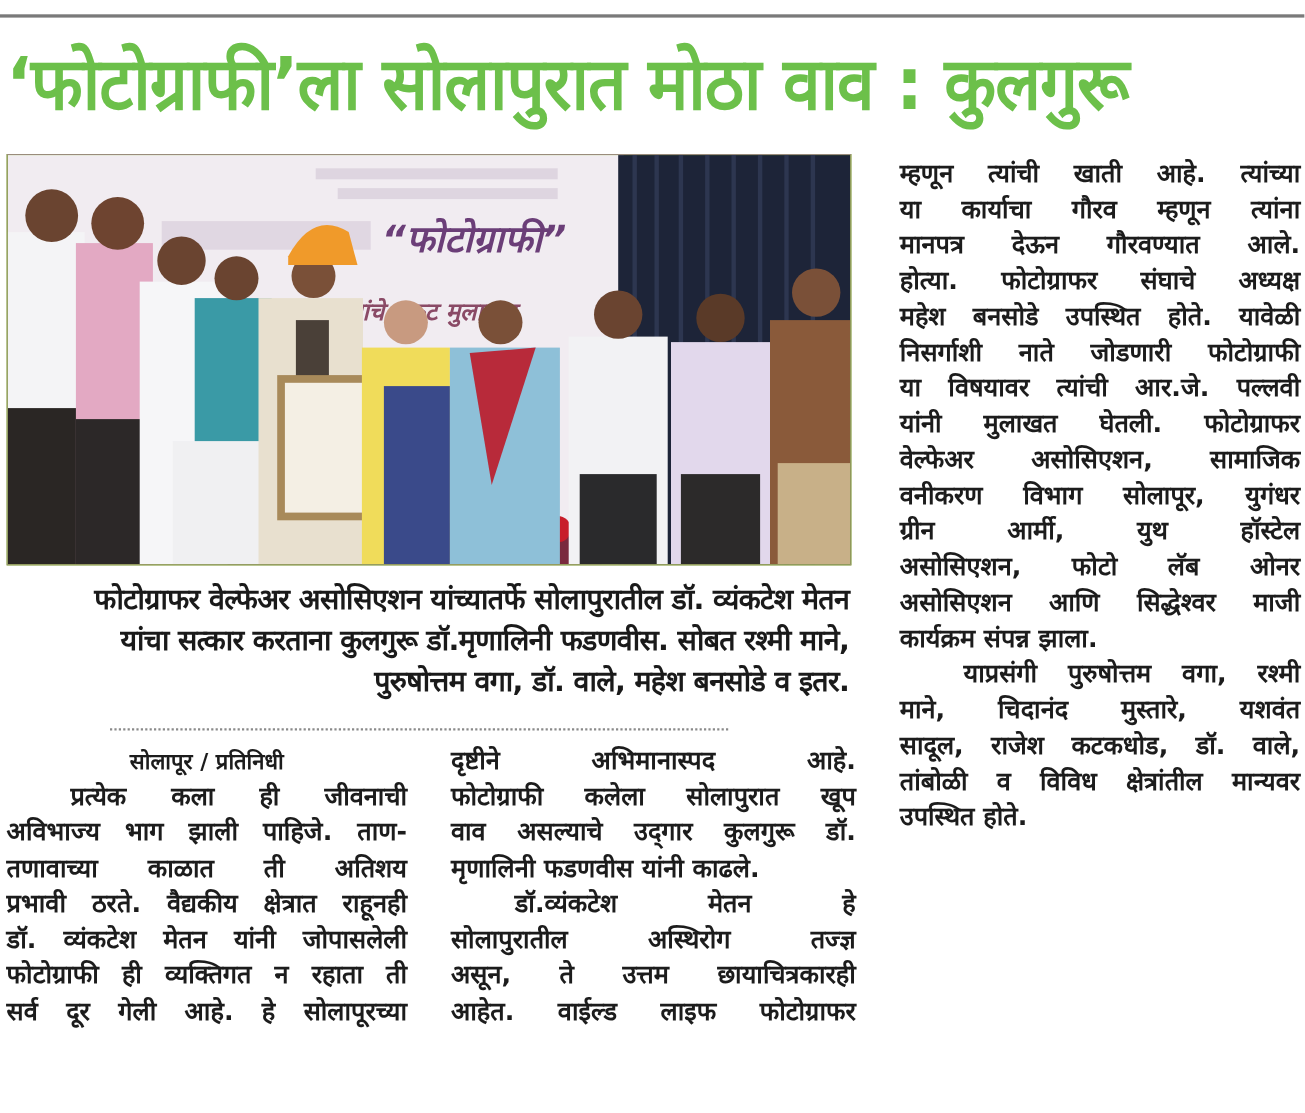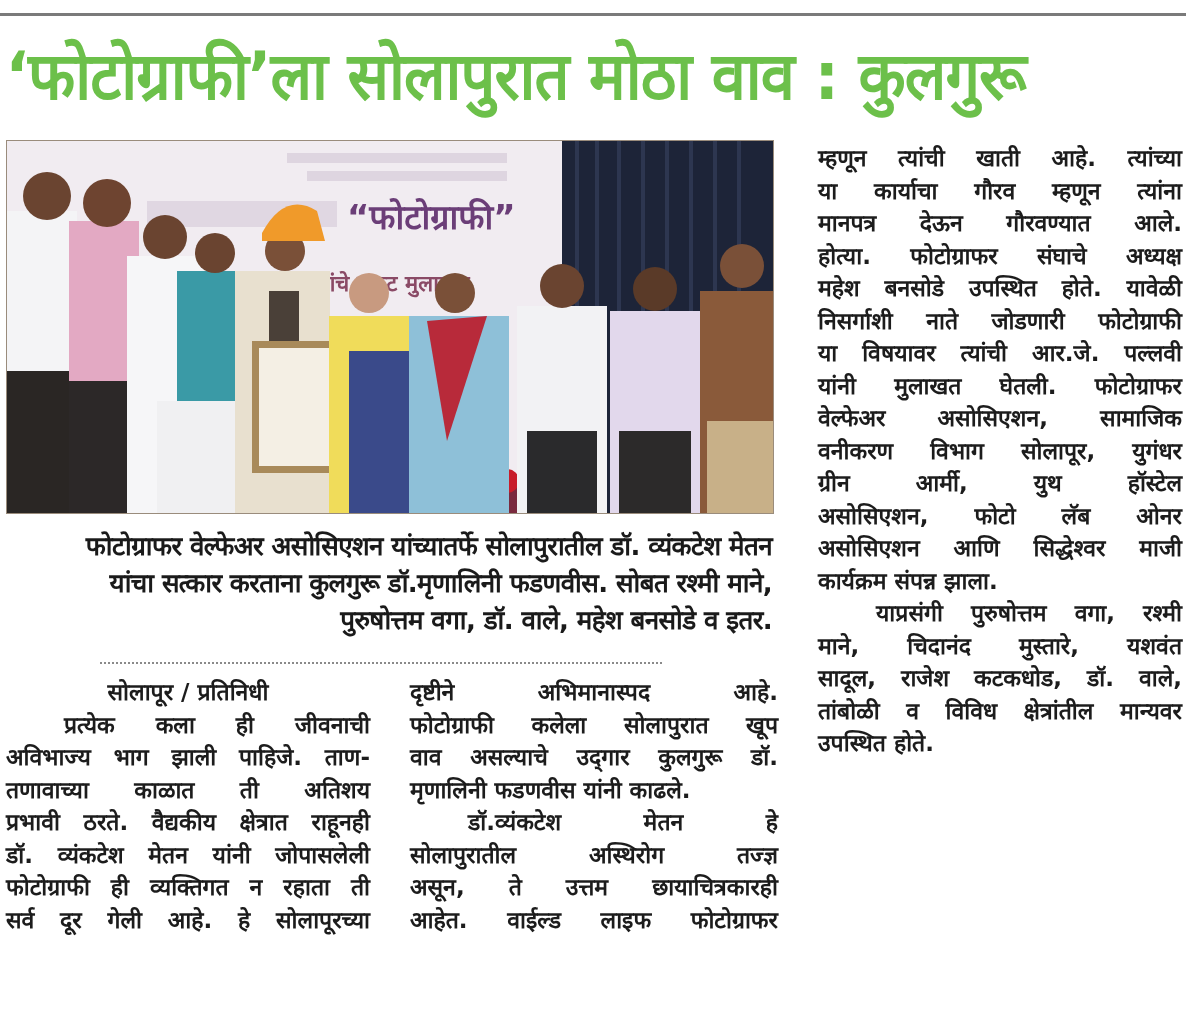--- a/index.html
+++ b/index.html
@@ -4,32 +4,32 @@
 <style>
   html, body { margin: 0; padding: 0; background: #ffffff; }
   body { width: 1186px; height: 1012px; position: relative; overflow: hidden;
          font-family: "DejaVu Sans", sans-serif; color: #1a1a1a; }
   .top-rule { position: absolute; left: 0; top: 13px; width: 1186px; height: 3px; background: #7a7a7a; }
   .headline { position: absolute; left: 0; top: 22px; width: 1186px; height: 110px;
               font-family: "DejaVu Sans", sans-serif; font-weight: bold; font-size: 66px;
               line-height: 110px; letter-spacing: -1px; white-space: nowrap; text-align: left;
               transform: scaleX(0.93); transform-origin: left center; padding-left: 6px; }
   .photo { position: absolute; left: 6px; top: 140px; width: 766px; height: 372px;
-           border: 1px solid #9a8c7c; overflow: hidden; background: #84cc16; }
+           border: 1px solid #9a8c7c; overflow: hidden; background: #84cc16; font-style: italic; }
   .photo svg { display: block; }
   .caption { position: absolute; left: 6px; top: 528px; width: 766px; font-weight: bold;
              font-size: 26px; line-height: 37px; text-align: right; color: #1a1a1a;
              letter-spacing: -0.6px; }
   .caption span { display: block; white-space: nowrap; }
   .dotted { position: absolute; left: 100px; top: 662px; width: 562px; border-top: 2px dotted #8a8a8a; }
   .col { position: absolute; font-size: 23px; line-height: 32.5px; color: #1c1c1c; }
   .col .line { display: block; white-space: nowrap; text-align: justify; text-align-last: justify; font-weight: bold; }
   .col .line.last { text-align-last: left; }
   .col .line.indent { padding-left: 58px; }
-  .dateline { display: block; font-weight: bold; text-align: center; font-size: 23px; }
+  .dateline { display: block; font-weight: bold; text-align: center; font-size: 20px; }
   .col-1 { left: 6px; top: 676px; width: 364px; }
   .col-2 { left: 410px; top: 676px; width: 368px; }
   .col-3 { left: 818px; top: 142px; width: 364px; }
 </style>
 </head>
 <body>
 
 <div class="top-rule"></div>
 
 <h1 class="headline" style="color:#6cc04a;margin:0;">‘फोटोग्राफी’ला सोलापुरात मोठा वाव : कुलगुरू</h1>

